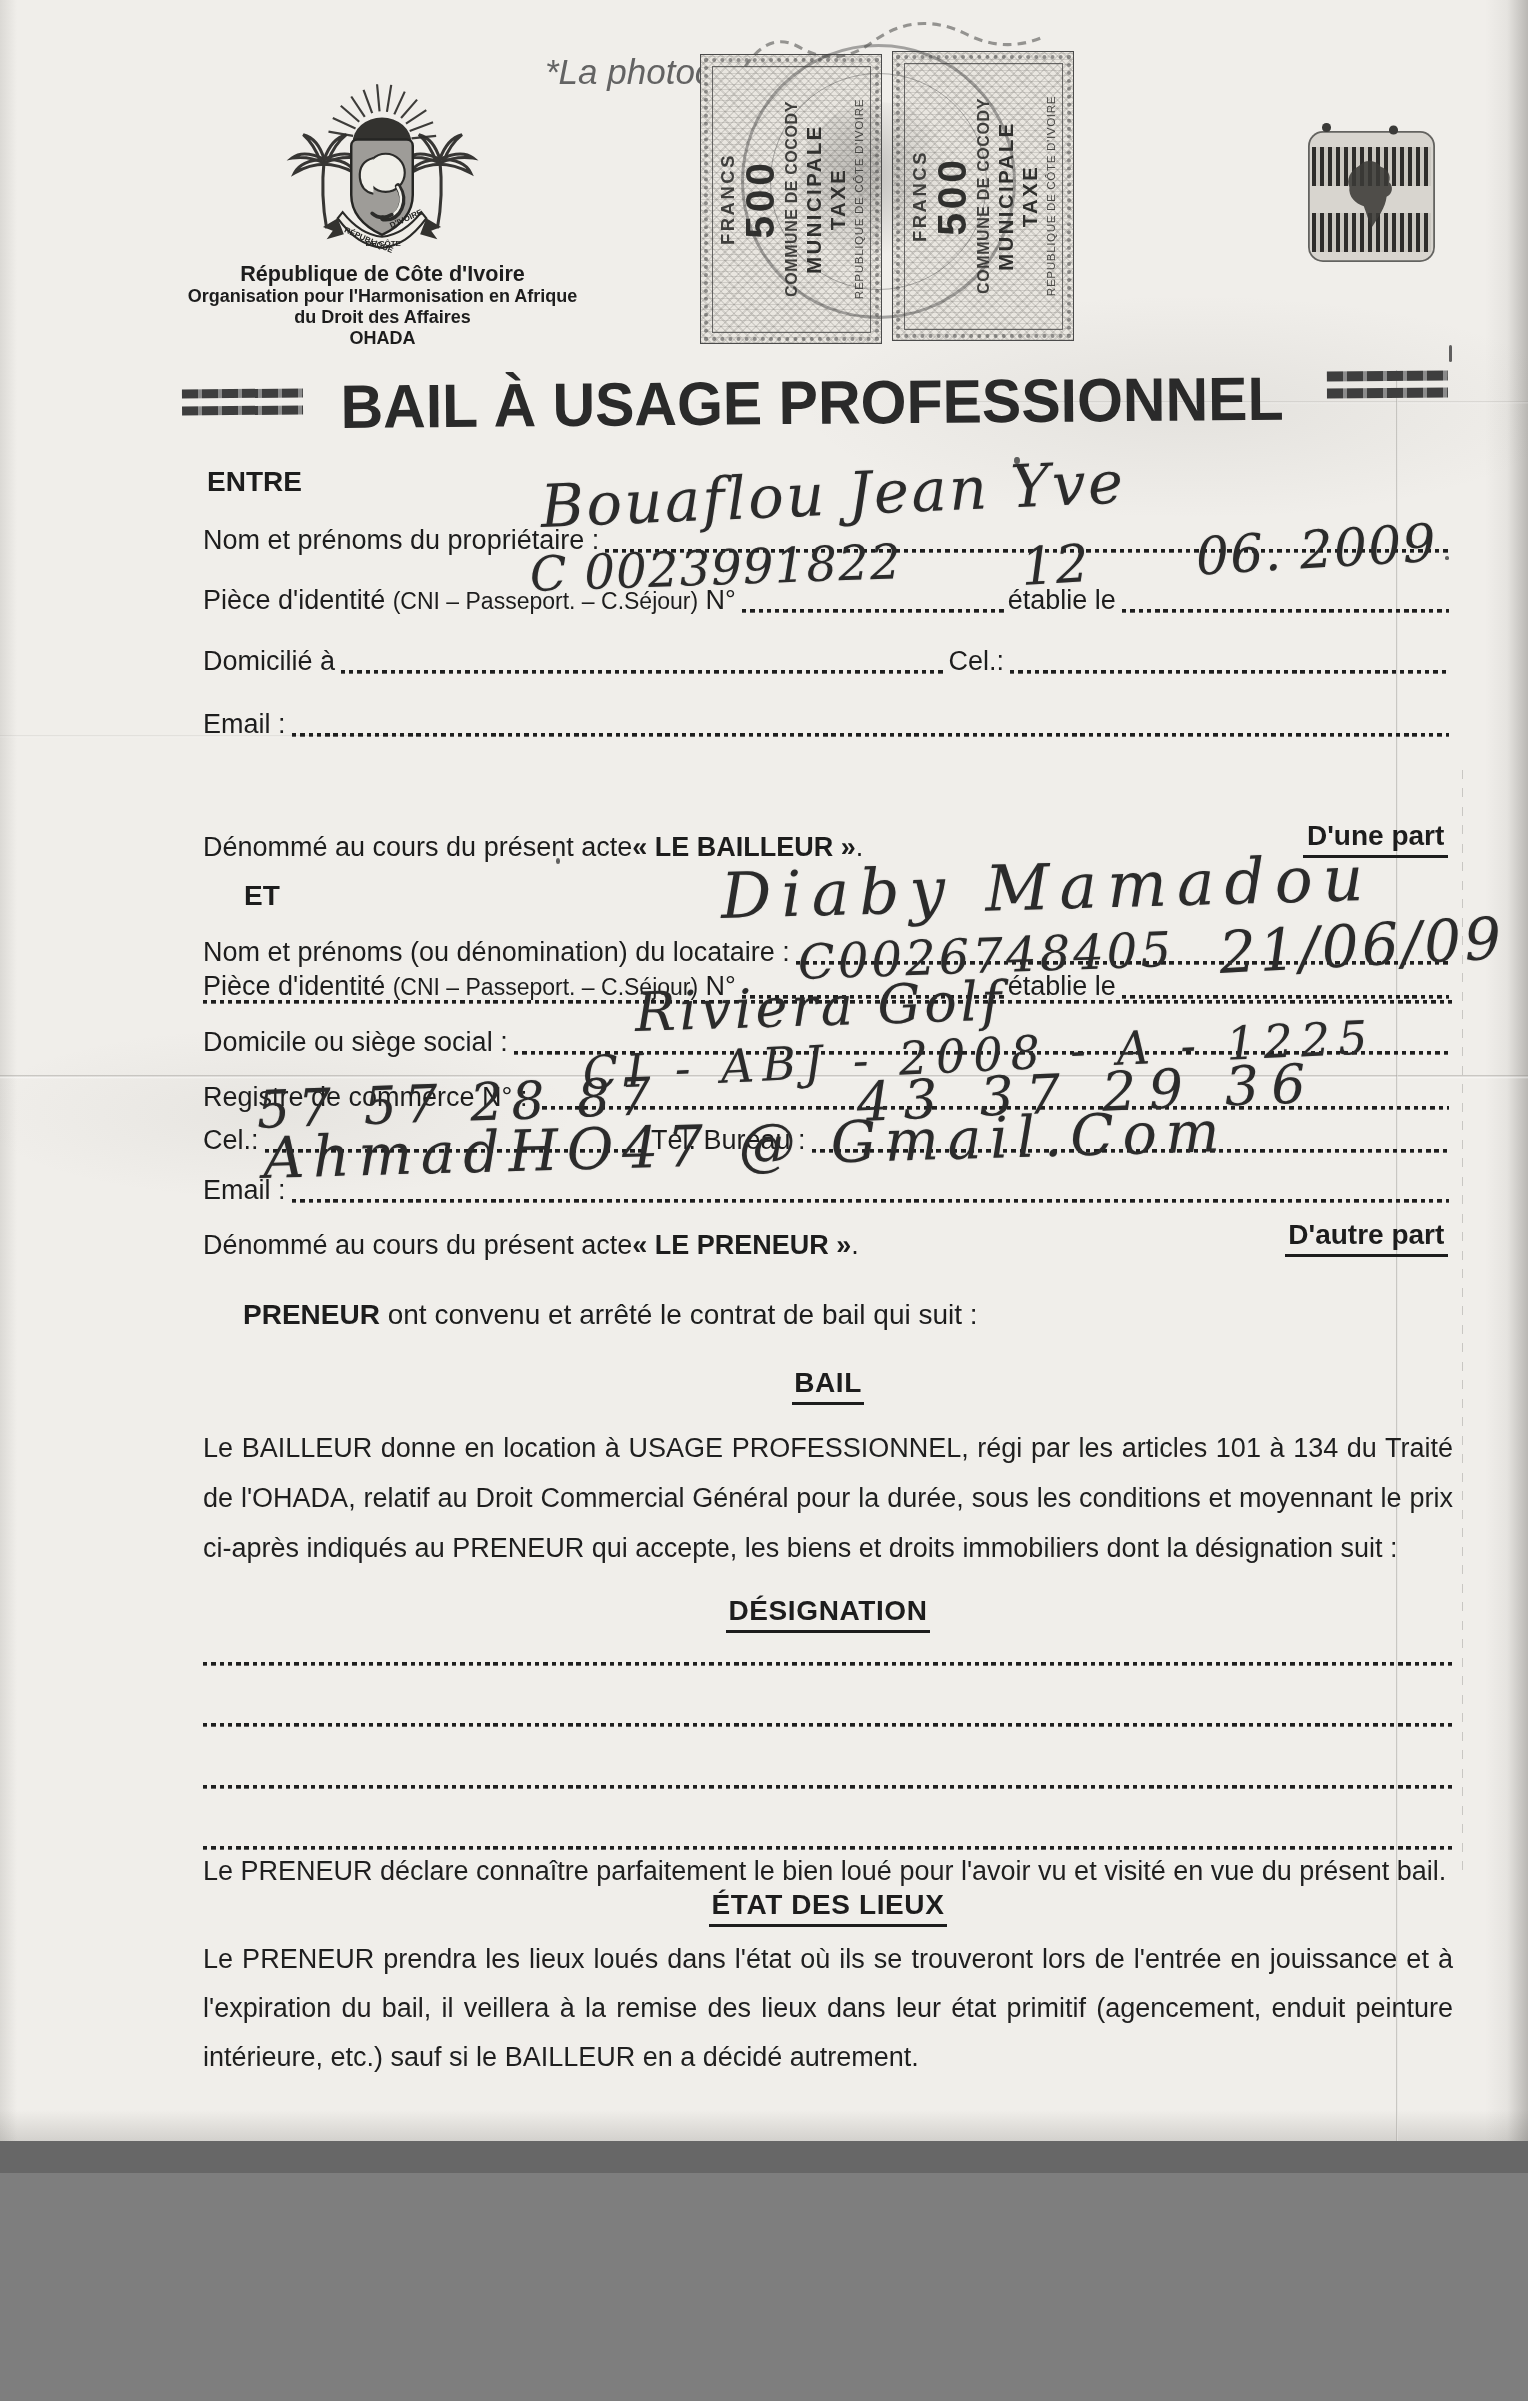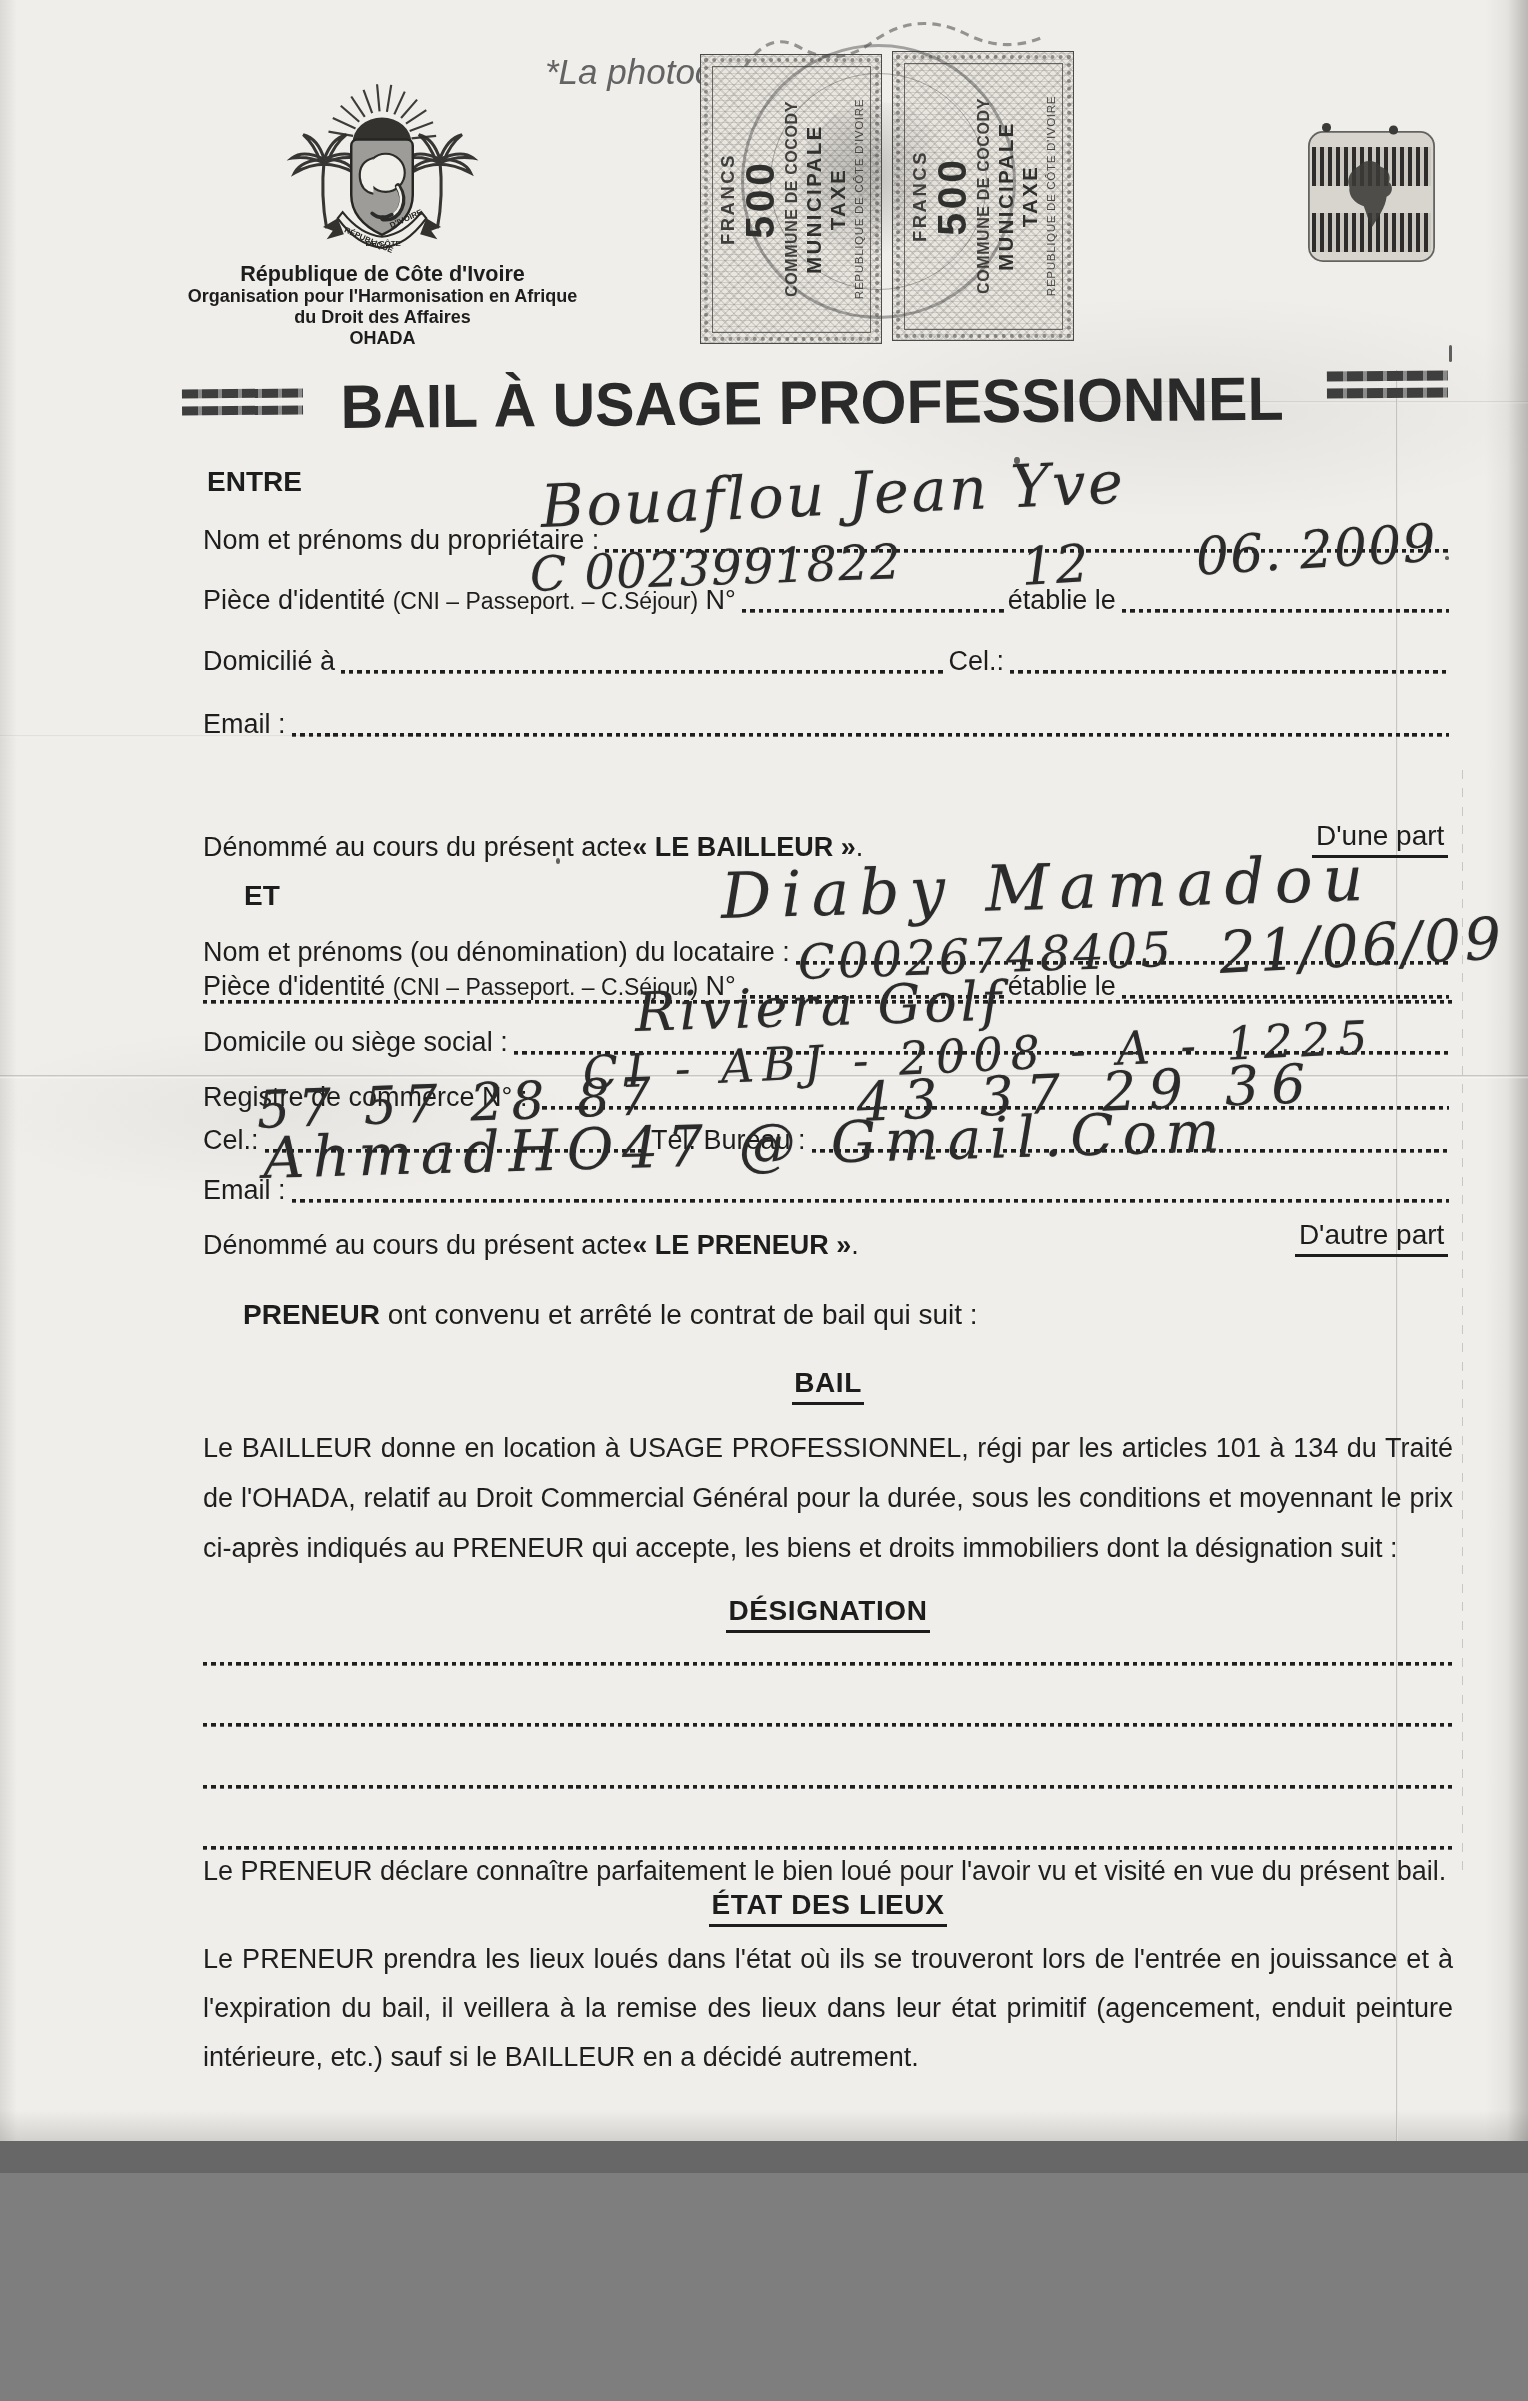--- a/index.html
+++ b/index.html
@@ -78,21 +78,21 @@
 
   
   .hdg{position:absolute;font-weight:bold;font-size:28px;}
   .frow{position:absolute;left:203px;right:75px;display:flex;align-items:baseline;
         font-size:27px;white-space:nowrap;}
   .frow .paren{font-size:23px;}
   .frow .gap{width:7.4px;}
   .lead{flex:1 1 auto;align-self:flex-end;height:18.5px;margin:0 3.7px 3.1px 6.2px;
       background:repeating-linear-gradient(90deg,#1e1e1e 0 4.3px,transparent 4.3px 8.3px) bottom/100% 3.7px no-repeat;}
   .lead.l2{flex:1.25;} .lead.short{flex:.9;}
-  .partlbl{position:absolute;right:80px;font-size:28px;font-weight:normal;border-bottom:3.1px solid #1d1d1d;
+  .partlbl{position:absolute;right:80px;font-size:28px;font-weight:bold;border-bottom:3.1px solid #1d1d1d;
       padding:0 3.7px 2.5px 3.7px;}
   .denbold{font-weight:bold;}
   .lesq{position:absolute;left:243px;font-size:28px;}
   .lesq b{font-size:28px;}
   .cheading{position:absolute;left:203px;right:75px;text-align:center;}
   .cheading span{display:inline-block;font-size:28px;font-weight:bold;border-bottom:3.1px solid #1d1d1d;
       padding:0 2.5px 3.1px 2.5px;letter-spacing:0.6px;}
   .para{position:absolute;left:203px;right:75px;font-size:27px;line-height:1.86;text-align:justify;
       white-space:normal;color:#1f1f1f;}
   .para2{line-height:1.82;}

